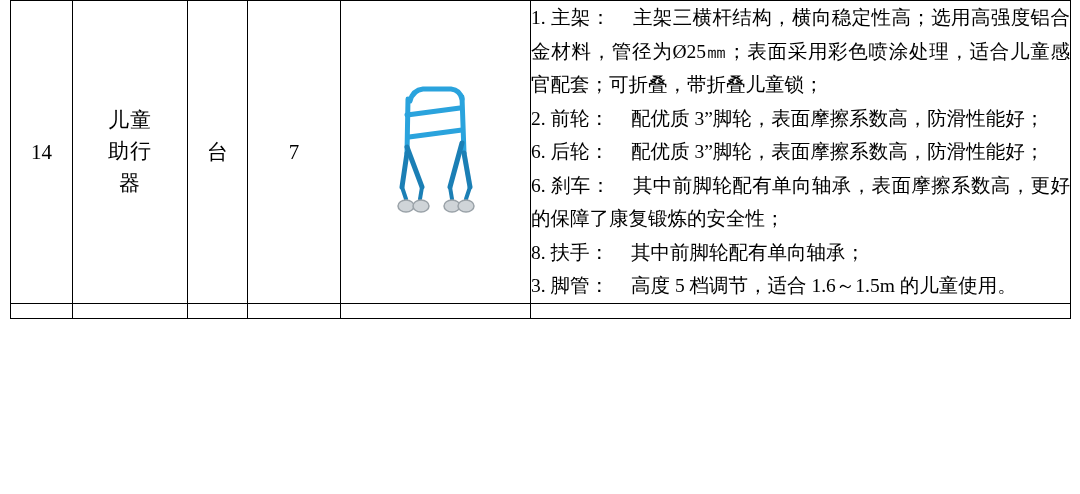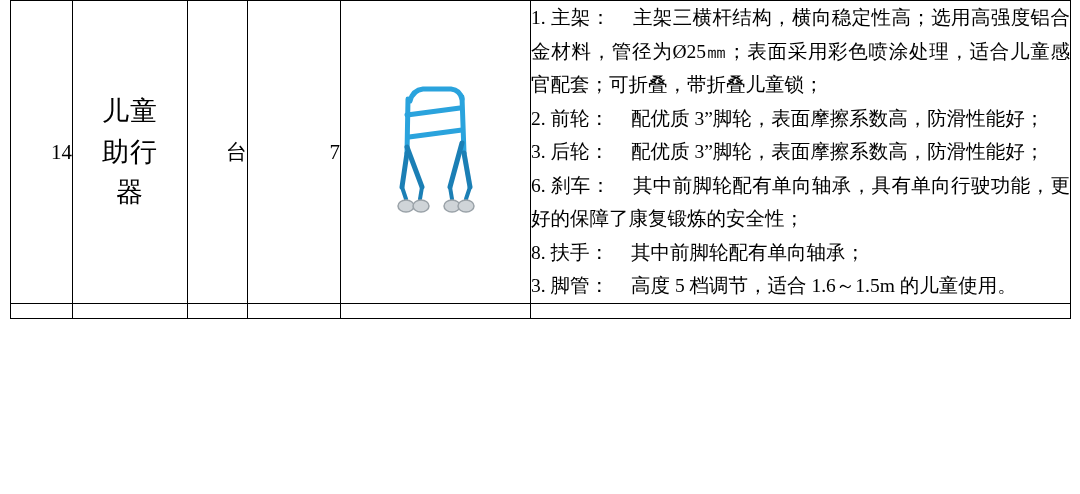--- a/index.html
+++ b/index.html
@@ -34,27 +34,27 @@
   }
   
   col.c-index { width: 62px; }
   col.c-name  { width: 115px; }
   col.c-unit  { width: 60px; }
   col.c-qty   { width: 93px; }
   col.c-image { width: 190px; }
   col.c-desc  { width: 540px; }
 
   .cell-center {
-    text-align: right;
+    text-align: center;
     font-size: 21px;
     line-height: 1.55;
   }
   .cell-name {
     text-align: center;
-    font-size: 27px;
+    font-size: 21px;
     line-height: 1.5;
     letter-spacing: 1px;
   }
   .cell-name .nm-line { display: block; }
 
   .cell-image {
     text-align: center;
     vertical-align: middle;
     padding: 6px 0;
   }
@@ -140,24 +140,24 @@
           </span>
         </td>
         <td class="desc">
           <p>
             <span class="lbl">1. 主架：</span><span class="gap"></span><span>主架三横杆结构，横向稳定性高；选用高强度铝合金材料，管径为Ø25㎜；表面采用彩色喷涂处理，适合儿童感官配套；可折叠，带折叠儿童锁；</span>
           </p>
           <p>
             <span class="lbl">2. 前轮：</span><span class="gap"></span><span>配优质 3”脚轮，表面摩擦系数高，防滑性能好；</span>
           </p>
           <p>
-            <span class="lbl">3. 后轮：</span><span class="gap"></span><span>配优质 3”脚轮，表面摩擦系数高，防滑性能好；</span>
+            <span class="lbl">6. 后轮：</span><span class="gap"></span><span>配优质 3”脚轮，表面摩擦系数高，防滑性能好；</span>
           </p>
           <p>
-            <span class="lbl">6. 刹车：</span><span class="gap"></span><span>其中前脚轮配有单向轴承，具有单向行驶功能，更好的保障了康复锻炼的安全性；</span>
+            <span class="lbl">6. 刹车：</span><span class="gap"></span><span>其中前脚轮配有单向轴承，表面摩擦系数高，更好的保障了康复锻炼的安全性；</span>
           </p>
           <p>
             <span class="lbl">8. 扶手：</span><span class="gap"></span><span>其中前脚轮配有单向轴承；</span>
           </p>
           <p>
             <span class="lbl">3. 脚管：</span><span class="gap"></span><span>高度 5 档调节，适合 1.6～1.5m 的儿童使用。</span>
           </p>
         </td>
       </tr>
       <tr class="tail-row">

